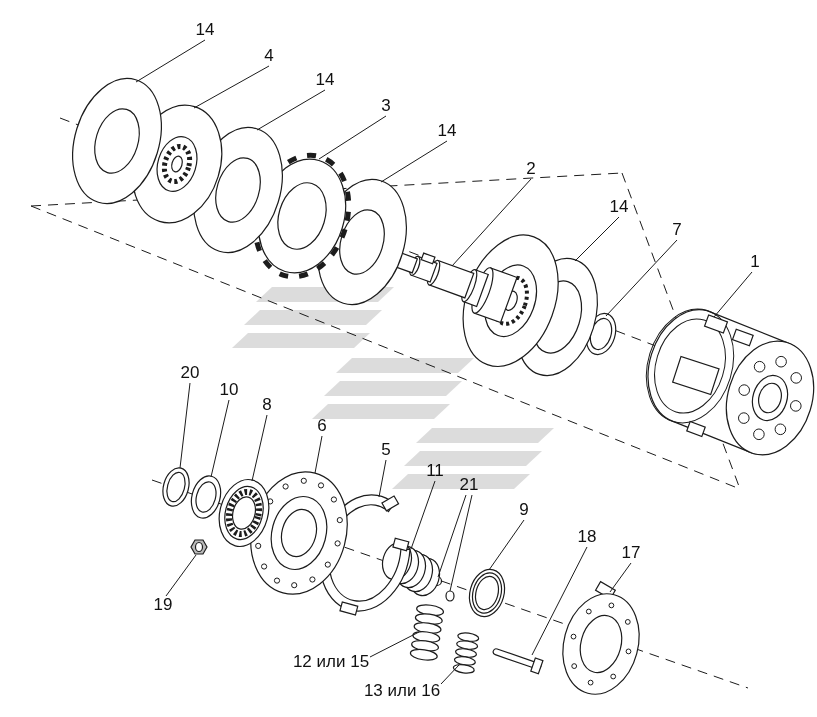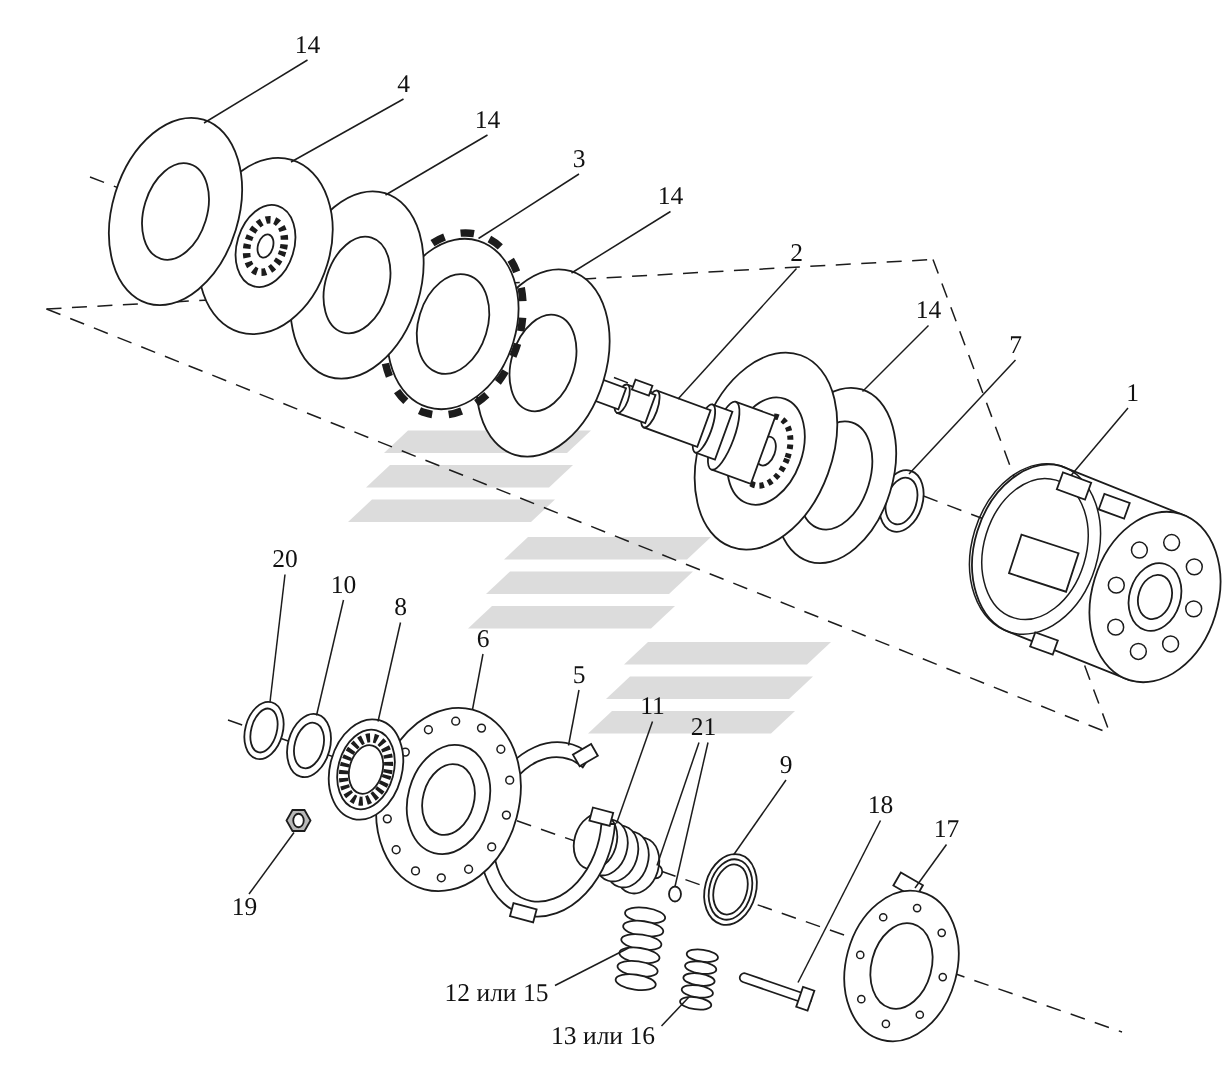--- a/index.html
+++ b/index.html
@@ -1,17 +1,17 @@
 <!DOCTYPE html>
 <html style="--line: #1c1c1c; --wm: #dcdcdc; --bg: #ffffff;"><head>
 <meta charset="utf-8">
 <style>
   html,body{margin:0;padding:0;background:#fff;}
   .stage{position:relative;width:817px;height:717px;background:var(--bg,#fff);overflow:hidden;
-         font-family:Liberation Serif, serif;}
+         font-family:Liberation Sans, sans-serif;}
   .stage svg{position:absolute;left:0;top:0;}
   .part{fill:#fff;stroke:var(--line,#1c1c1c);stroke-width:1.2;}
   .thin{stroke-width:1;}
   .teeth{fill:none;stroke:var(--line,#1c1c1c);}
   .leader{stroke:var(--line,#1c1c1c);stroke-width:1;fill:none;}
   .dash{stroke:var(--line,#1c1c1c);stroke-width:1;fill:none;stroke-dasharray:10 7;}
   .wm{fill:var(--wm,#d9d9d9);stroke:none;}
   .callout{font-size:17px;fill:#111;}
 </style>
 </head>

